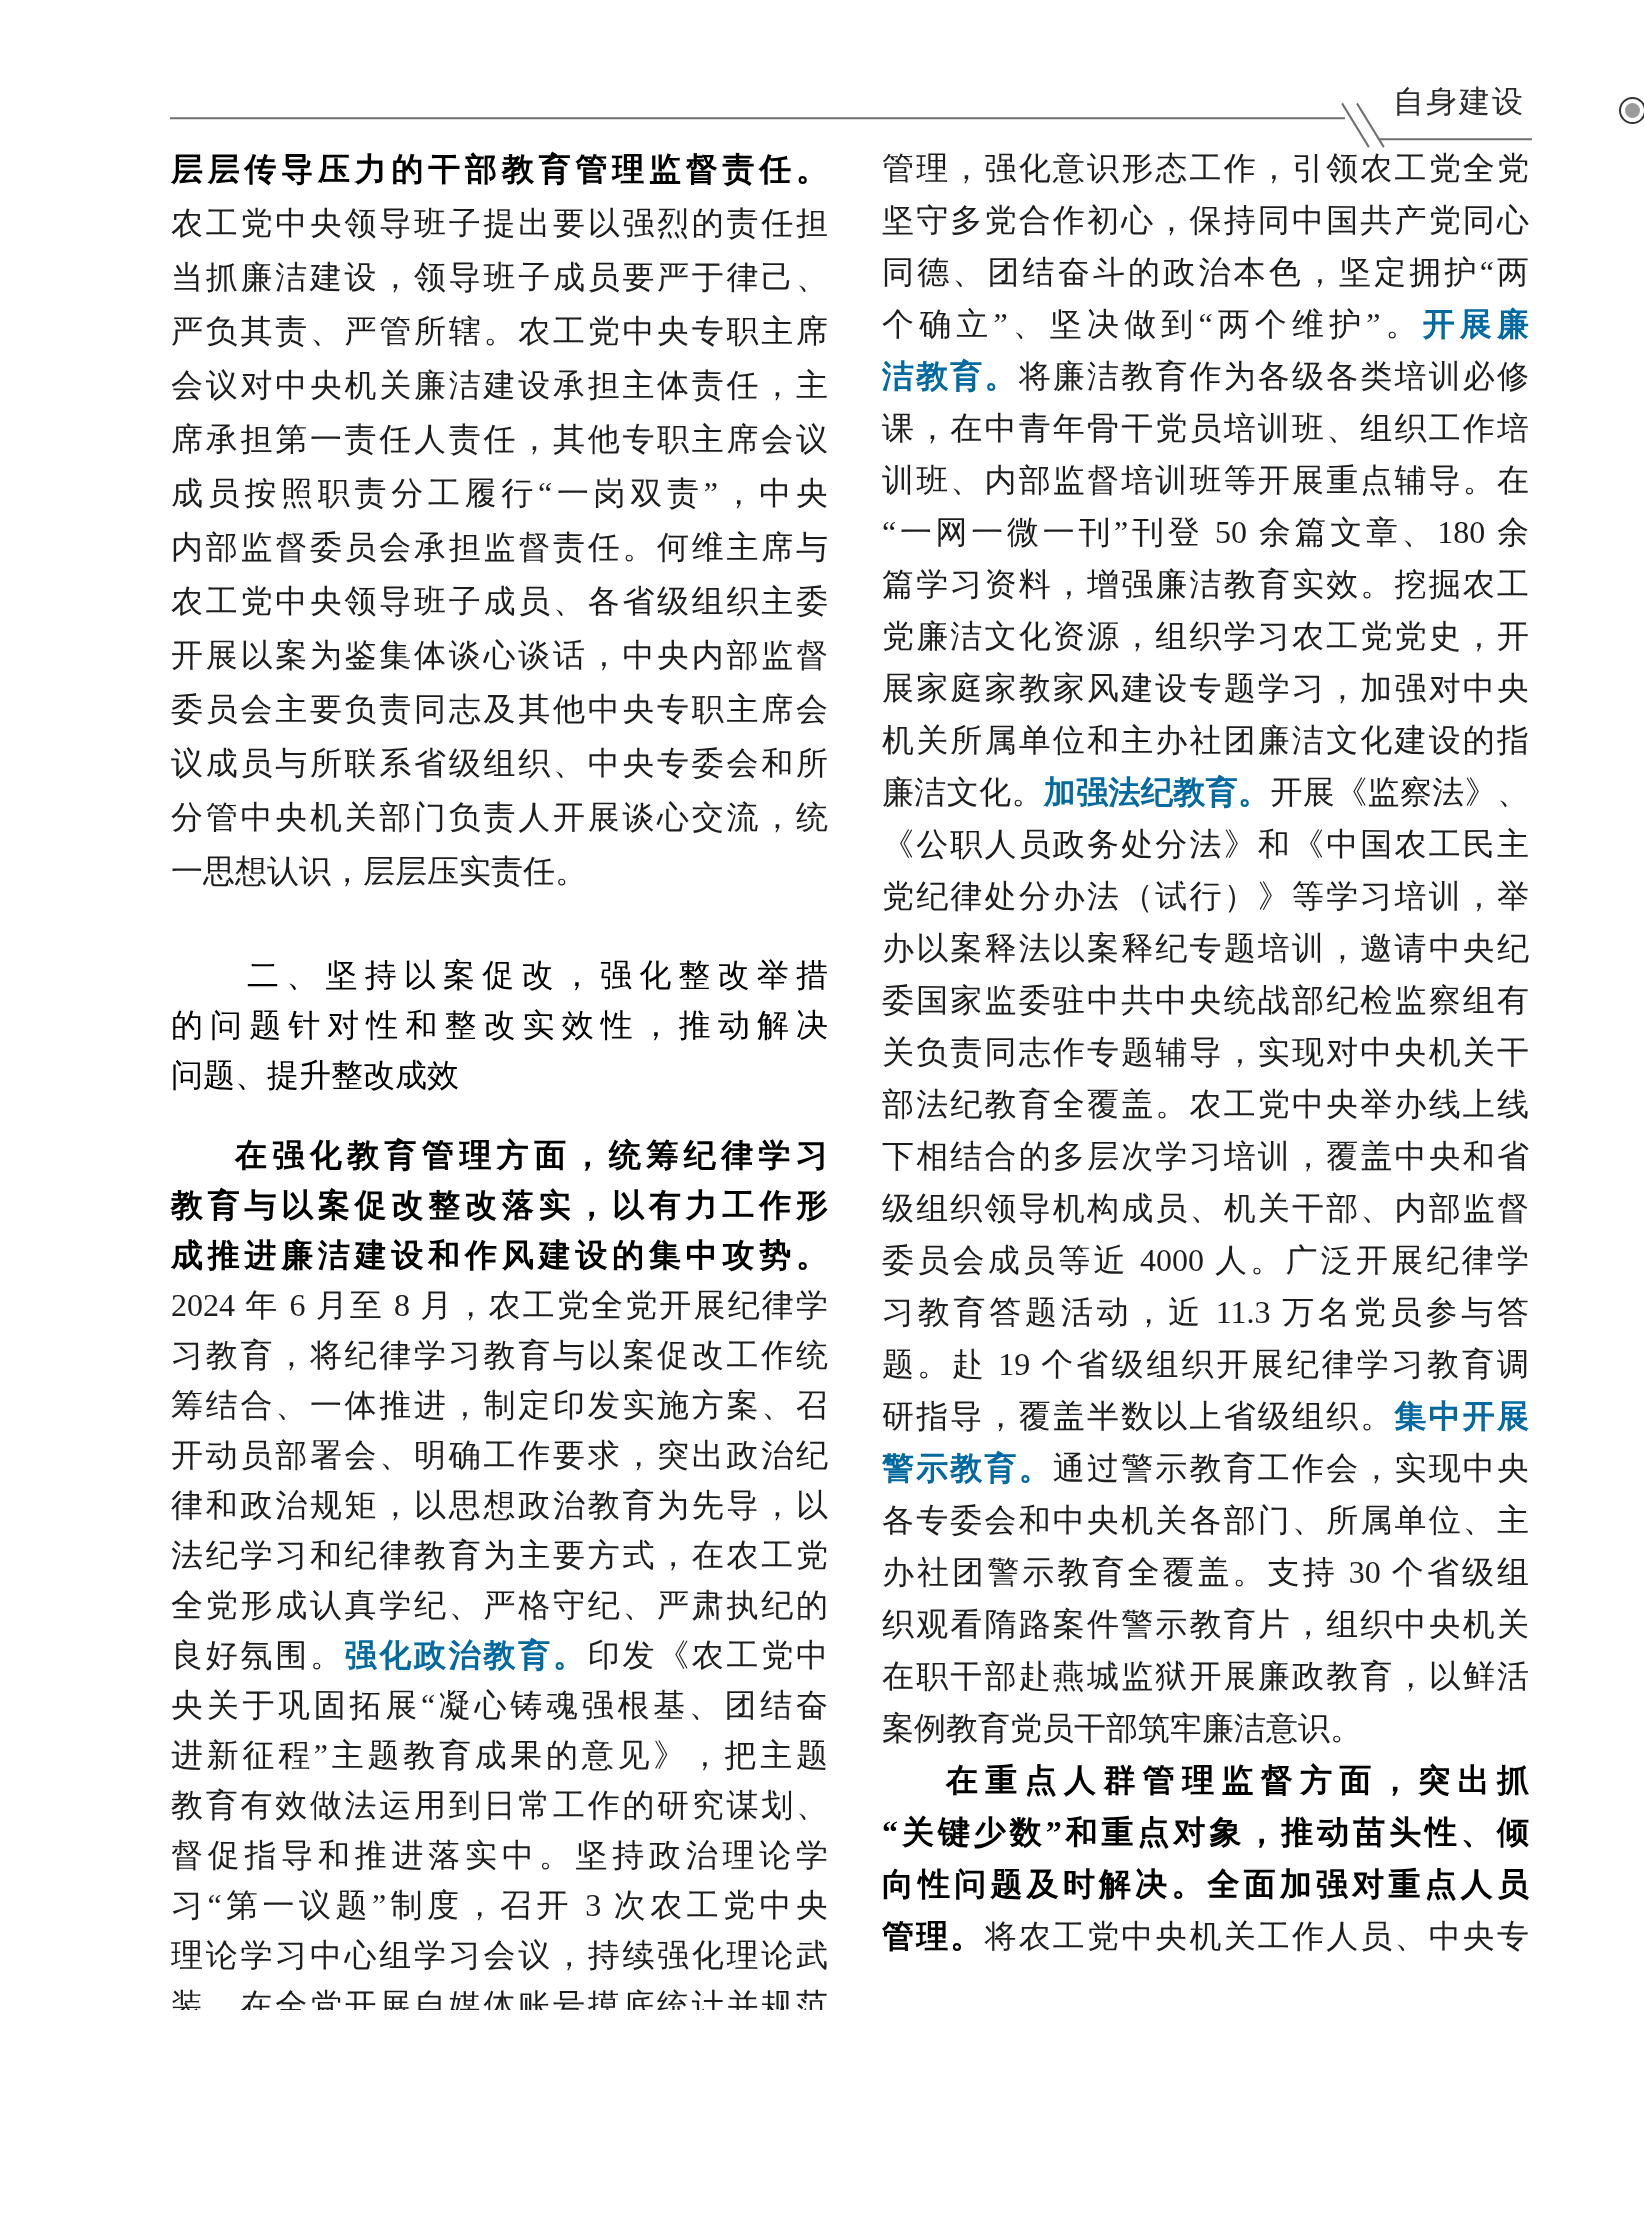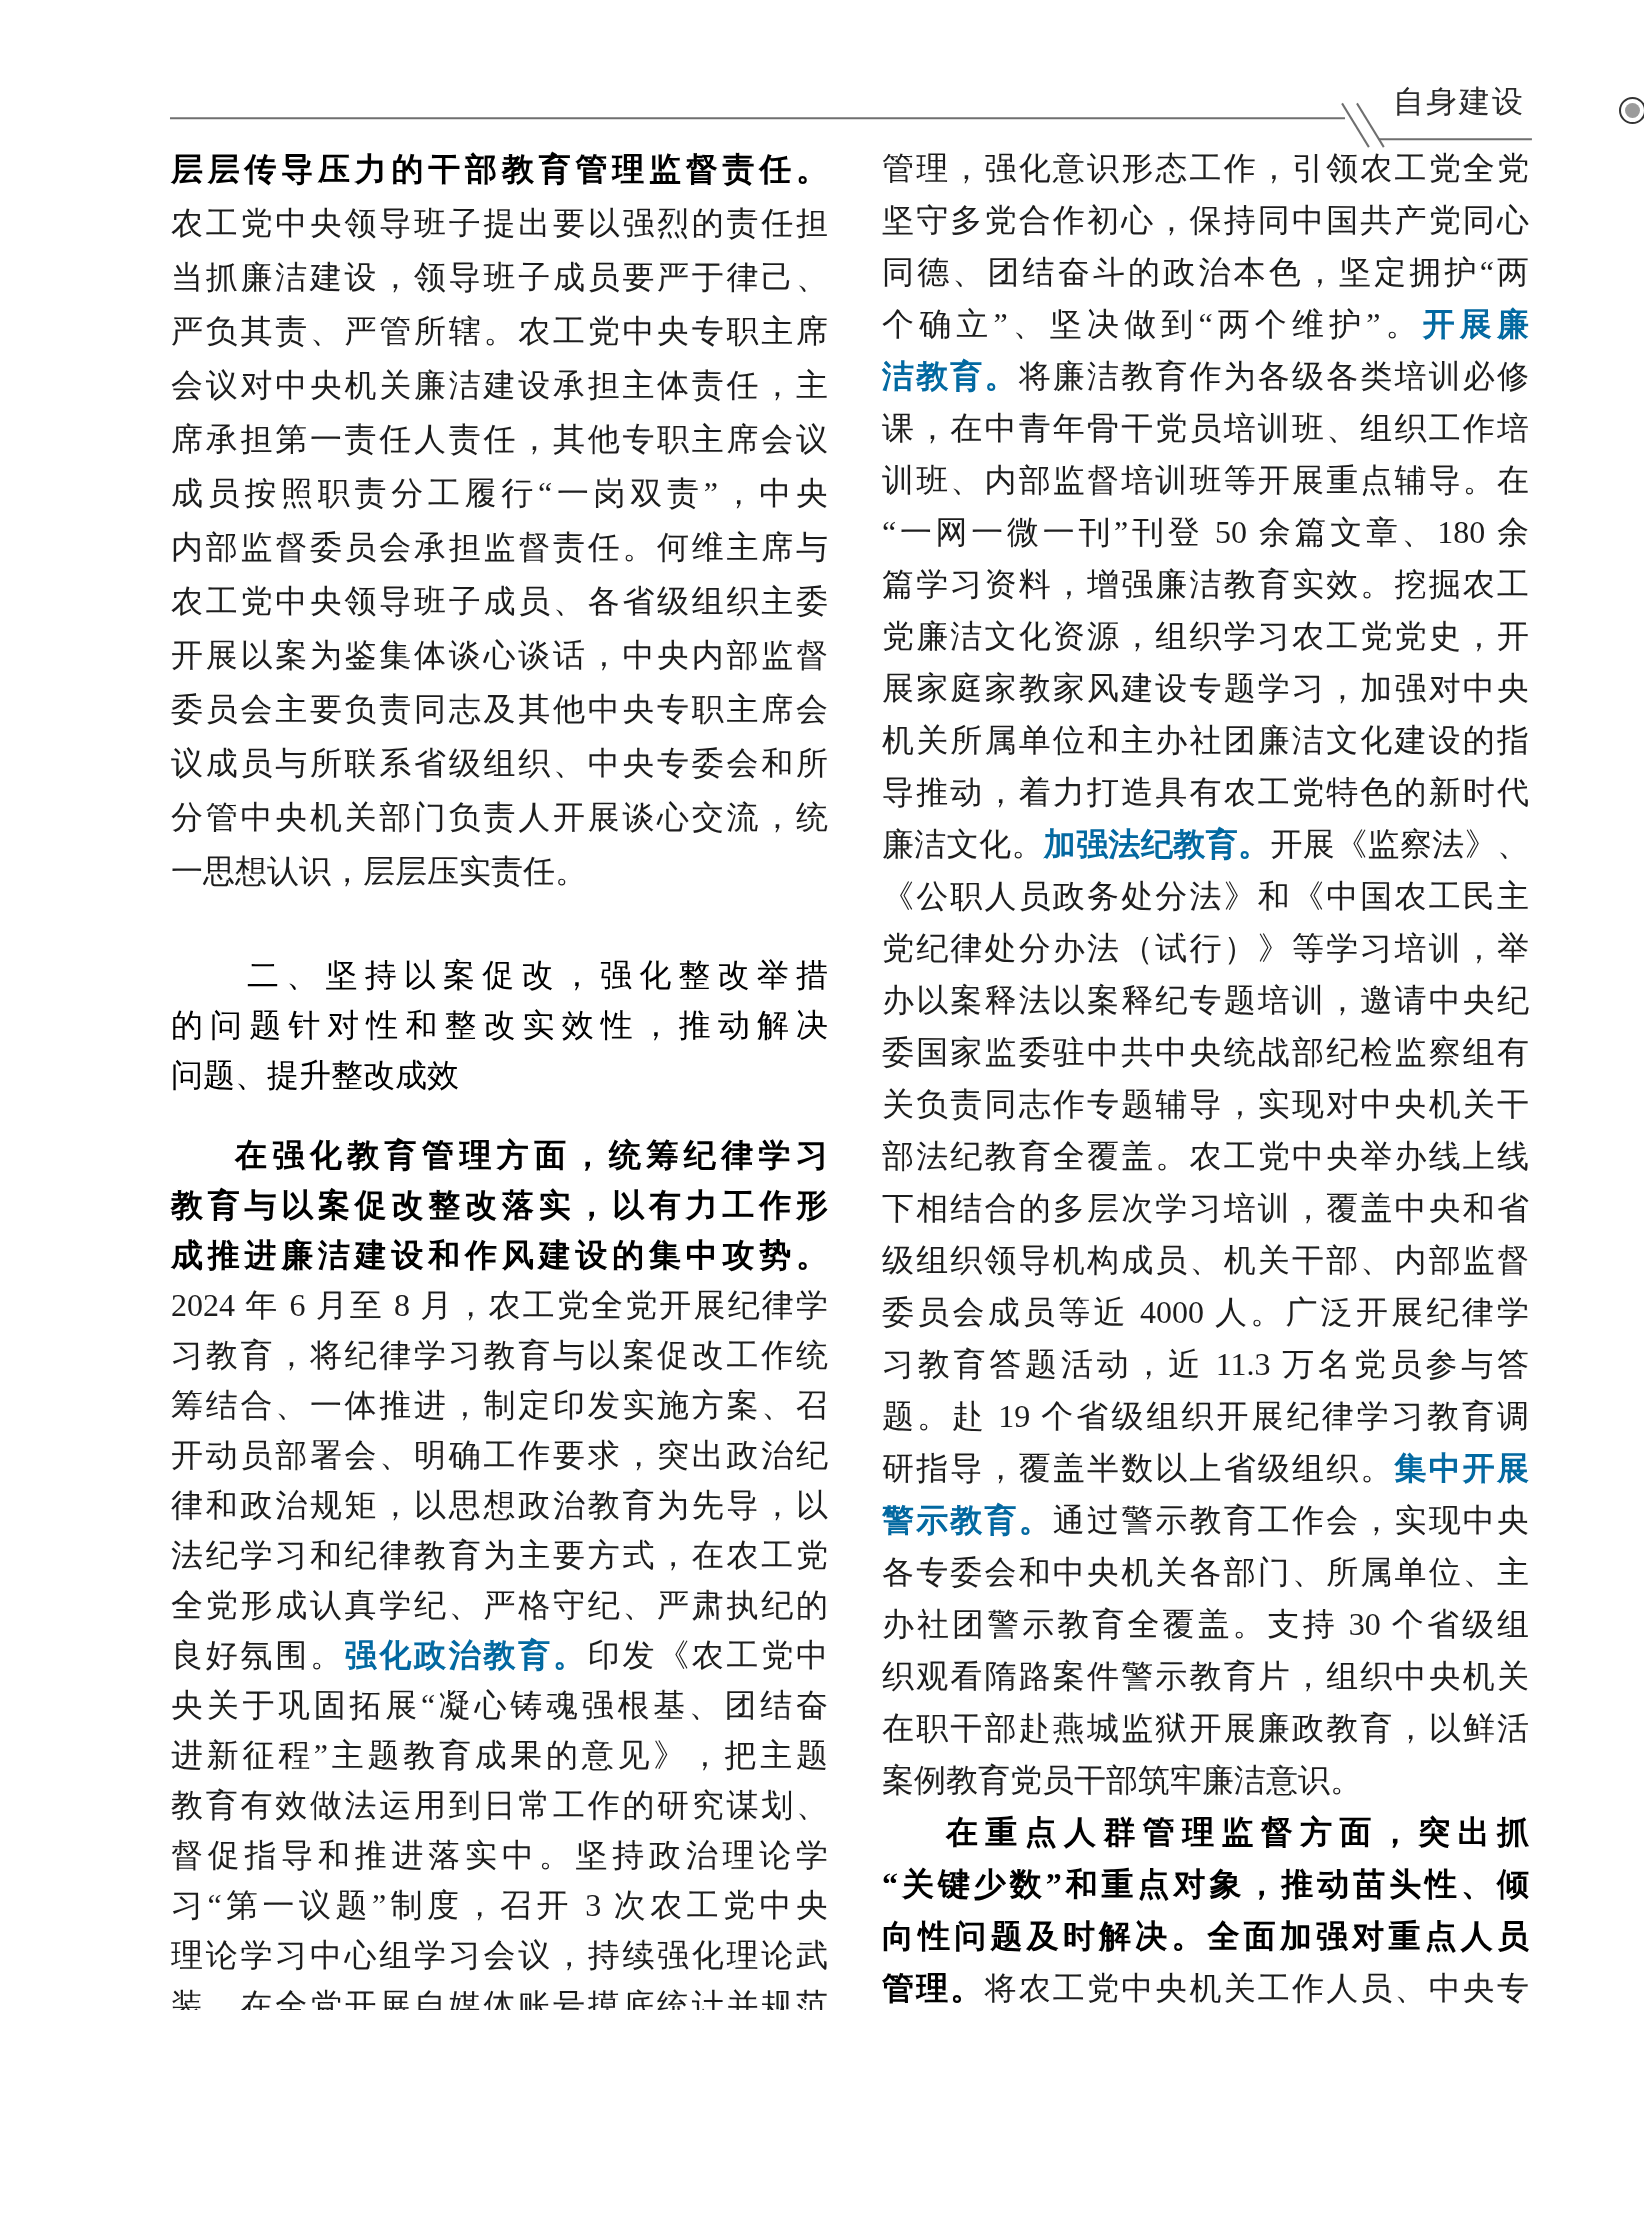--- a/index.html
+++ b/index.html
@@ -128,21 +128,20 @@
         <div class="line"><span class="r0">同德、团结奋斗的政治本色，坚定拥护“两</span></div>
         <div class="line"><span class="r0">个确立”、坚决做到“两个维护”。</span><span class="r1">开展廉</span></div>
         <div class="line"><span class="r1">洁教育。</span><span class="r0">将廉洁教育作为各级各类培训必修</span></div>
         <div class="line"><span class="r0">课，在中青年骨干党员培训班、组织工作培</span></div>
         <div class="line"><span class="r0">训班、内部监督培训班等开展重点辅导。在</span></div>
         <div class="line"><span class="r0">“一网一微一刊”刊登 50 余篇文章、180 余</span></div>
         <div class="line"><span class="r0">篇学习资料，增强廉洁教育实效。挖掘农工</span></div>
         <div class="line"><span class="r0">党廉洁文化资源，组织学习农工党党史，开</span></div>
         <div class="line"><span class="r0">展家庭家教家风建设专题学习，加强对中央</span></div>
         <div class="line"><span class="r0">机关所属单位和主办社团廉洁文化建设的指</span></div>
-        <div class="line"><span class="r0">导推动，着力打造具有农工党特色的新时代</span></div>
         <div class="line"><span class="r0">廉洁文化。</span><span class="r1">加强法纪教育。</span><span class="r0">开展《监察法》、</span></div>
         <div class="line"><span class="r0">《公职人员政务处分法》和《中国农工民主</span></div>
         <div class="line"><span class="r0">党纪律处分办法（试行）》等学习培训，举</span></div>
         <div class="line"><span class="r0">办以案释法以案释纪专题培训，邀请中央纪</span></div>
         <div class="line"><span class="r0">委国家监委驻中共中央统战部纪检监察组有</span></div>
         <div class="line"><span class="r0">关负责同志作专题辅导，实现对中央机关干</span></div>
         <div class="line"><span class="r0">部法纪教育全覆盖。农工党中央举办线上线</span></div>
         <div class="line"><span class="r0">下相结合的多层次学习培训，覆盖中央和省</span></div>
         <div class="line"><span class="r0">级组织领导机构成员、机关干部、内部监督</span></div>
         <div class="line"><span class="r0">委员会成员等近 4000 人。广泛开展纪律学</span></div>

